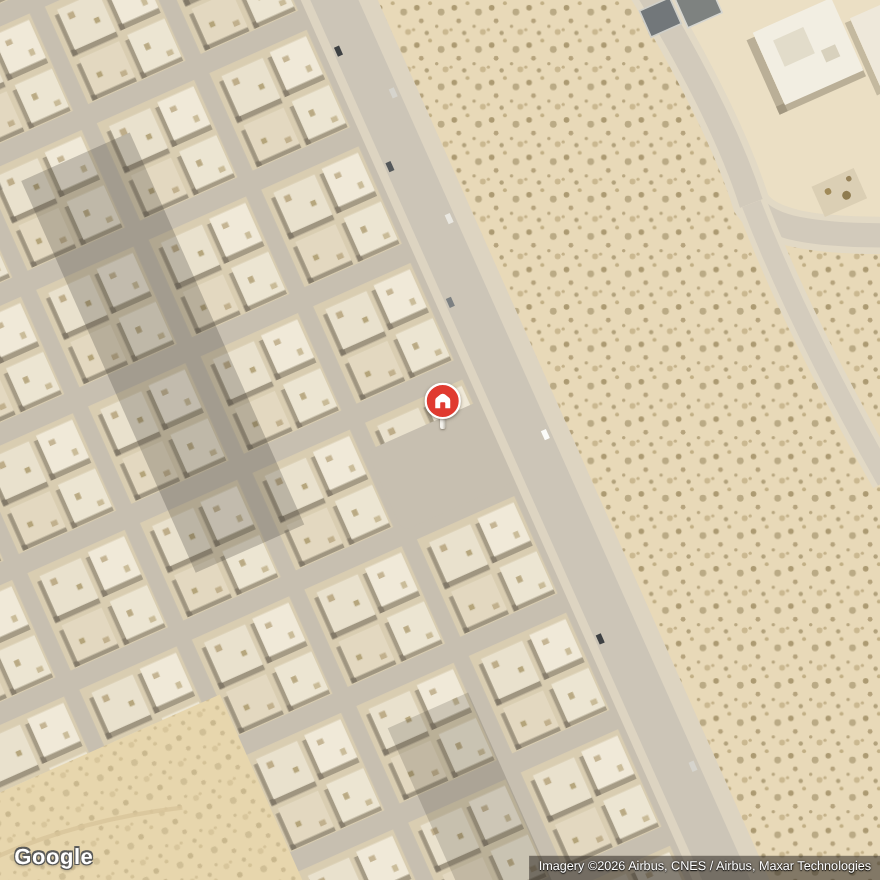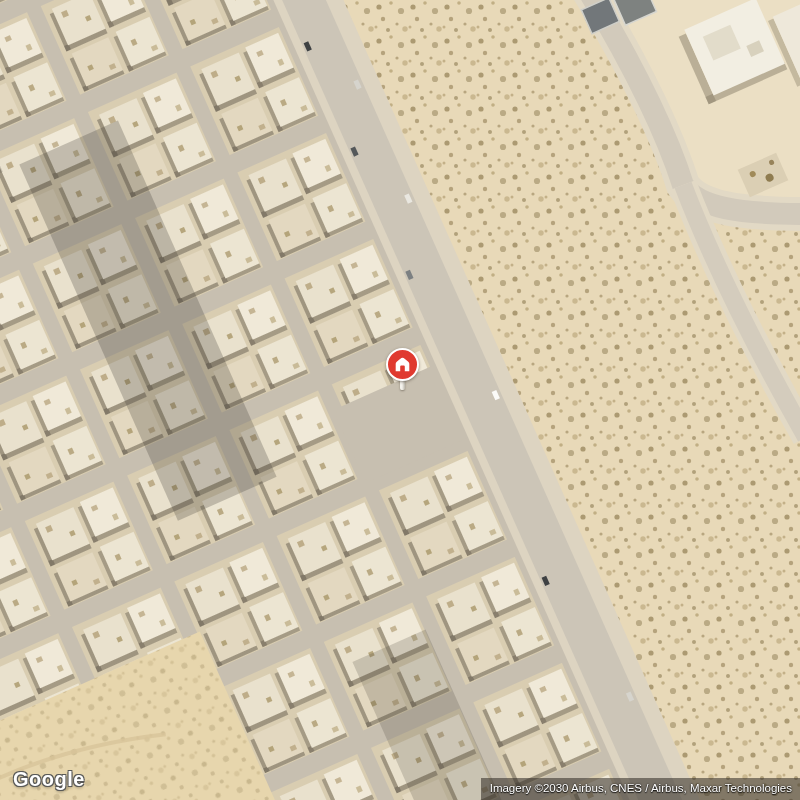--- a/index.html
+++ b/index.html
@@ -154,16 +154,16 @@
     <div class="pin-circle" style="background: rgb(224, 58, 48);">
       <svg width="19" height="19" viewBox="0 0 24 24">
         <path fill="#ffffff" d="M12 3.6 C13 3.6 13.9 3.9 14.7 4.6 L19.3 8.4 C20.1 9.1 20.6 10.1 20.6 11.2 L20.6 20.4 L14.9 20.4 L14.9 14.6 C14.9 13.9 14.4 13.4 13.7 13.4 L10.3 13.4 C9.6 13.4 9.1 13.9 9.1 14.6 L9.1 20.4 L3.4 20.4 L3.4 11.2 C3.4 10.1 3.9 9.1 4.7 8.4 L9.3 4.6 C10.1 3.9 11 3.6 12 3.6 Z"></path>
       </svg>
     </div>
   </div>
 
   <div class="glogo">Google</div>
 
   <div class="attrib">
-    <span>Imagery ©2030 Airbus, CNES / Airbus, Maxar Technologies</span>
+    <span>Imagery ©2026 Airbus, CNES / Airbus, Maxar Technologies</span>
   </div>
 
 </div>
 
 </body></html>

